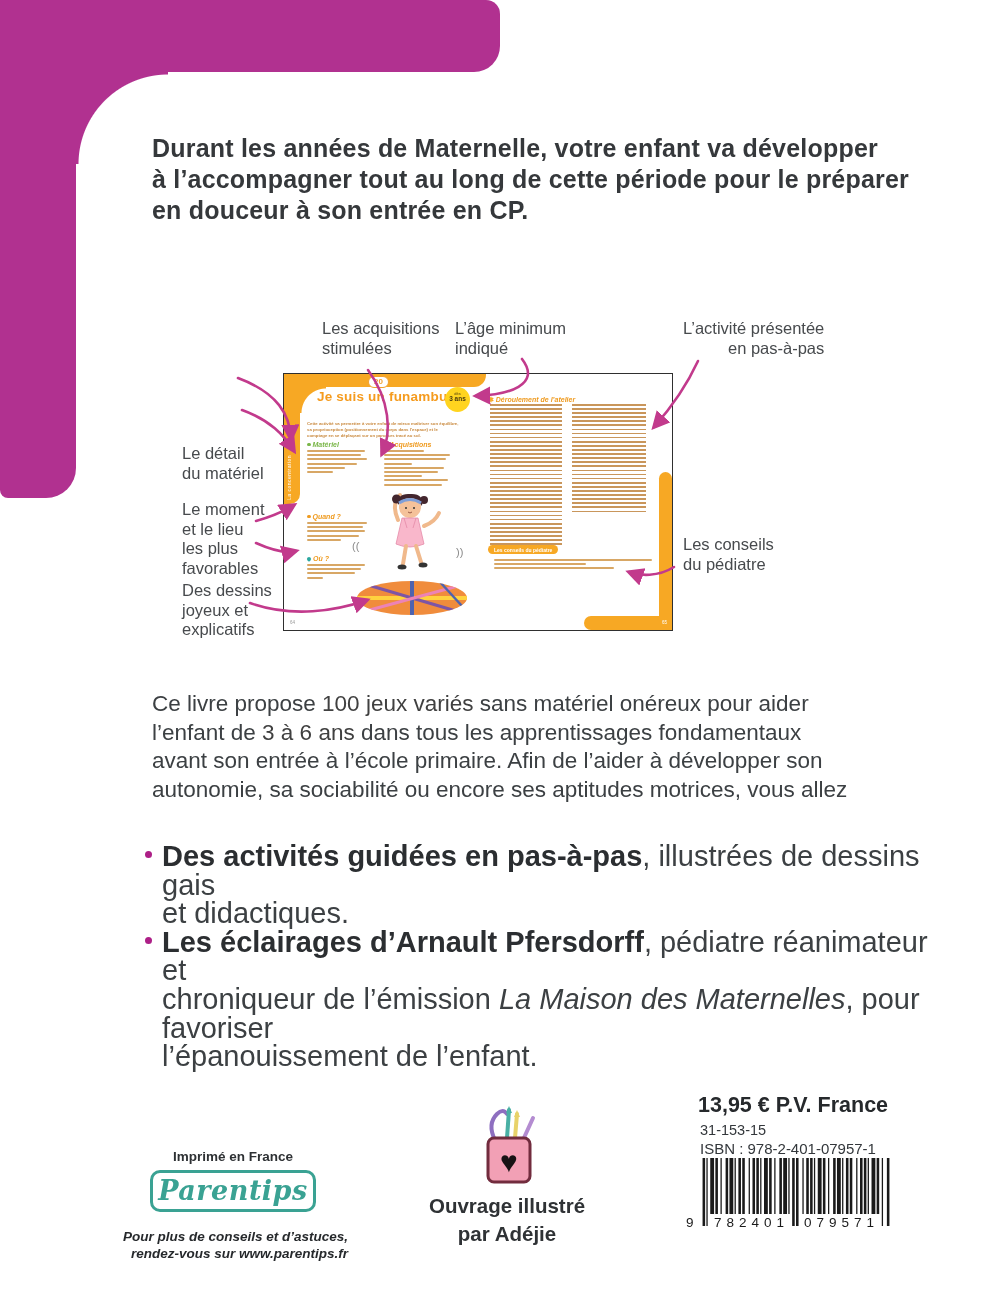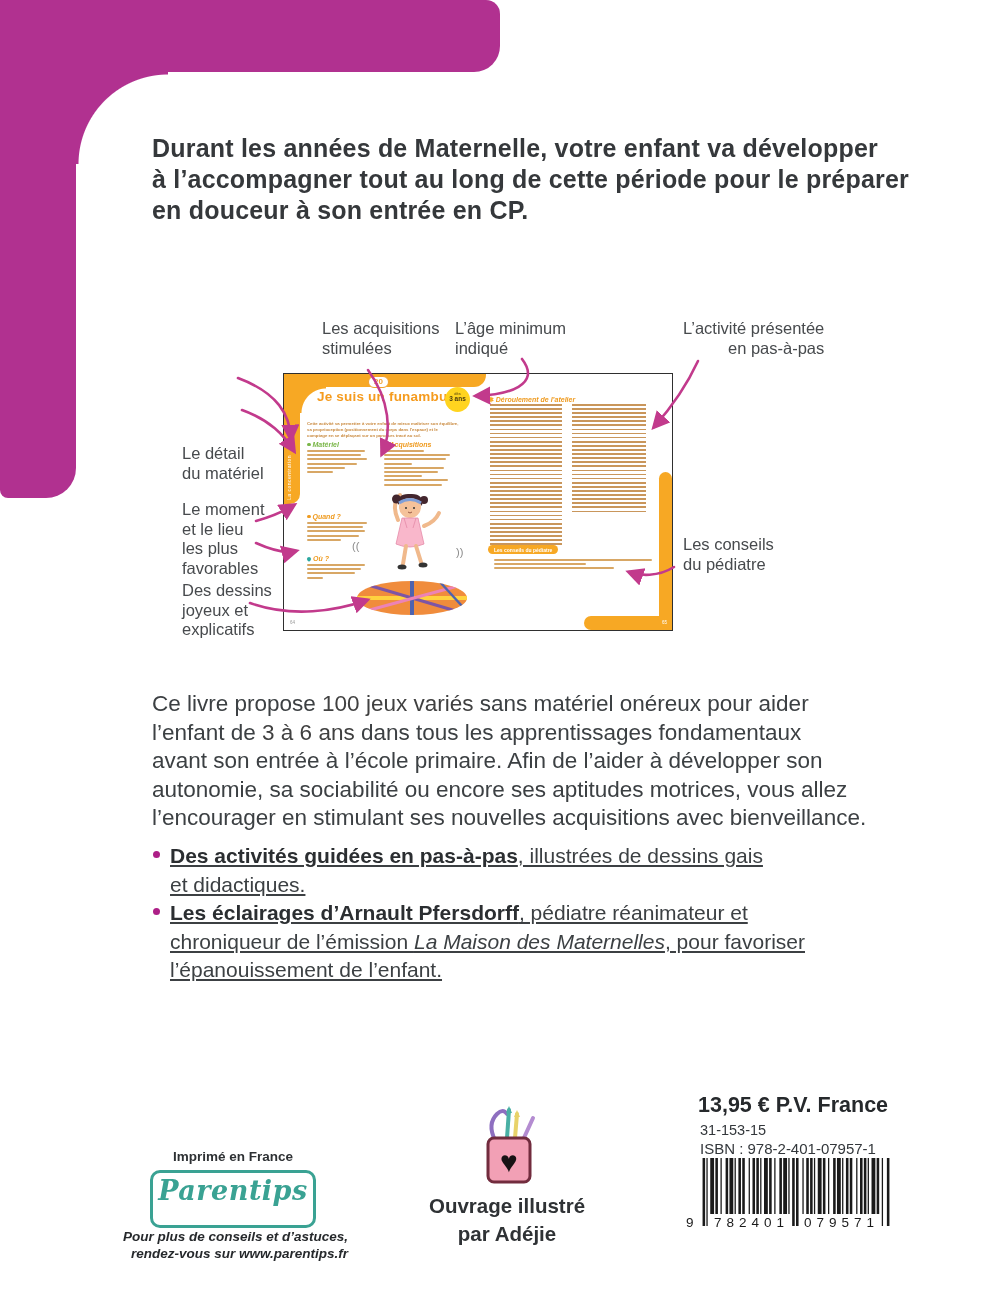--- a/index.html
+++ b/index.html
@@ -14,21 +14,21 @@
   
   .intro{position:absolute;left:152px;top:133px;width:780px;font-size:25px;font-weight:700;
          color:#35383b;line-height:31px;letter-spacing:.2px;}
   
   .callout{position:absolute;font-size:16.5px;line-height:19.5px;color:#474a4d;z-index:3;}
   
   .desc{position:absolute;left:152px;top:690px;width:790px;font-size:22.5px;line-height:28.6px;color:#3c4043;}
   .hl{color:#404040;font-weight:400;}
   .bold{font-weight:700;color:#2b2e31;}
   .it{font-style:italic;}
-  .bullets{position:absolute;left:170px;top:842px;width:780px;font-size:21px;line-height:28.6px;color:#3c4043;text-decoration:underline;}
+  .bullets{position:absolute;left:162px;top:842px;width:780px;font-size:29px;line-height:28.6px;color:#3c4043;}
   .bitem{position:relative;}
   .bitem .dot{position:absolute;left:-17px;top:9px;width:7px;height:7px;border-radius:50%;background:#ad1f87;}
   
   .spread{position:absolute;left:283px;top:373px;width:390px;height:258px;background:#ffffff;
           border:1.6px solid #2f2f2f;box-sizing:border-box;z-index:1;}
   .sp-topbar{position:absolute;left:0;top:0;width:202px;height:13px;background:#f7a824;border-radius:0 0 12px 0;}
   .sp-leftbar{position:absolute;left:0;top:0;width:16px;height:130px;background:#f7a824;border-radius:0 0 10px 0;}
   .sp-notch{position:absolute;left:16px;top:13px;width:26px;height:26px;
     background:radial-gradient(circle at 100% 100%, rgba(255,255,255,0) 0 24px, #f7a824 25px);}
   .sp-tab{position:absolute;left:2px;top:38px;height:88px;writing-mode:vertical-rl;transform:rotate(180deg);
@@ -51,21 +51,21 @@
   .gdot{display:inline-block;width:3.5px;height:3.5px;background:#7ab648;border-radius:50%;margin-right:2px;vertical-align:1px;}
   .odot{display:inline-block;width:3.5px;height:3.5px;background:#ef9b20;border-radius:50%;margin-right:2px;vertical-align:1px;}
   .sp-conseils{position:absolute;left:204px;top:171px;background:#f7a824;color:#fff;font-size:5px;font-weight:700;
                padding:1.5px 6px;border-radius:6px;}
   .sp-bbar{position:absolute;left:300px;top:242px;width:88px;height:14px;background:#f7a824;border-radius:8px 0 0 8px;}
   .sp-rbar{position:absolute;left:375px;top:98px;width:13px;height:158px;background:#f7a824;border-radius:7px 7px 0 0;}
   .sp-pnum{position:absolute;font-size:4.5px;color:#9a9a9a;}
   .arrows{position:absolute;left:140px;top:315px;width:760px;height:340px;z-index:2;pointer-events:none;}
   
   .f-printed{position:absolute;left:148px;top:1149px;width:170px;text-align:center;font-size:13.5px;font-weight:700;color:#2e3134;}
-  .f-logo{position:absolute;left:150px;top:1170px;width:166px;height:58px;border:3px solid #3aa293;border-radius:10px;
+  .f-logo{position:absolute;left:150px;top:1170px;width:166px;height:42px;border:3px solid #3aa293;border-radius:10px;
           box-sizing:border-box;text-align:center;line-height:36px;font-size:27px;font-weight:700;font-style:italic;
           color:#3aa293;font-family:"DejaVu Serif", serif;letter-spacing:.5px;}
   .f-tag{position:absolute;left:118px;top:1228px;width:230px;text-align:right;font-size:13.5px;font-style:italic;
          font-weight:700;color:#26292c;line-height:17px;}
   .f-illus{position:absolute;left:417px;top:1192px;width:180px;text-align:center;font-size:20.5px;font-weight:700;
            color:#2f3235;line-height:28px;}
   .f-price{position:absolute;left:698px;top:1093px;font-size:21.5px;font-weight:700;color:#26292c;}
   .f-ref{position:absolute;left:700px;top:1122px;font-size:14.5px;color:#33373b;}
   .f-isbn{position:absolute;left:700px;top:1140px;font-size:15px;color:#33373b;}
   .barcode{position:absolute;left:700px;top:1158px;width:195px;height:88px;background:#fff;}
@@ -247,21 +247,20 @@
       <path d="M 110,288 C 152,303 196,296 227,285" marker-end="url(#ah)"></path>
       <path d="M 534,252 C 518,262 500,261 489,257" marker-end="url(#ah)"></path>
     </g>
   </svg>
 
   <div class="desc">
     <div><span>Ce livre propose </span><span class="hl">100 jeux variés</span><span> sans matériel onéreux pour aider</span></div>
     <div><span>l’enfant de </span><span class="hl">3 à 6 ans</span><span> dans tous les apprentissages fondamentaux</span></div>
     <div><span>avant son entrée à l’école primaire. Afin de l’aider à développer son</span></div>
     <div><span>autonomie, sa sociabilité ou encore ses aptitudes motrices, vous allez</span></div>
-    <div><span>l’encourager en stimulant ses nouvelles acquisitions avec bienveillance.</span></div>
   </div>
 
   <div class="bullets">
     <div class="bitem">
       <span class="dot"></span>
       <div><span class="bold">Des activités guidées en pas-à-pas</span><span>, illustrées de dessins gais</span></div>
       <div><span>et didactiques.</span></div>
     </div>
     <div class="bitem">
       <span class="dot"></span>

